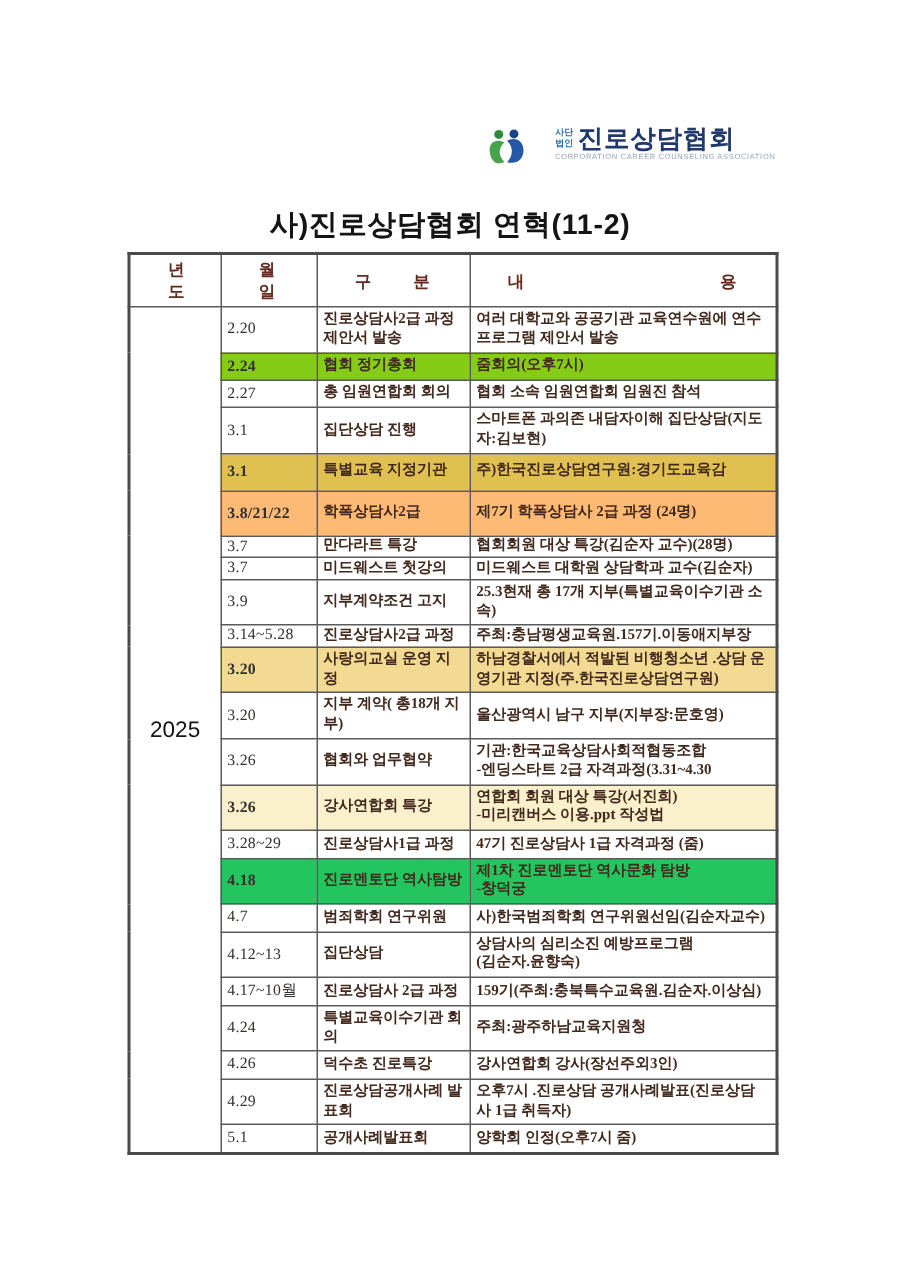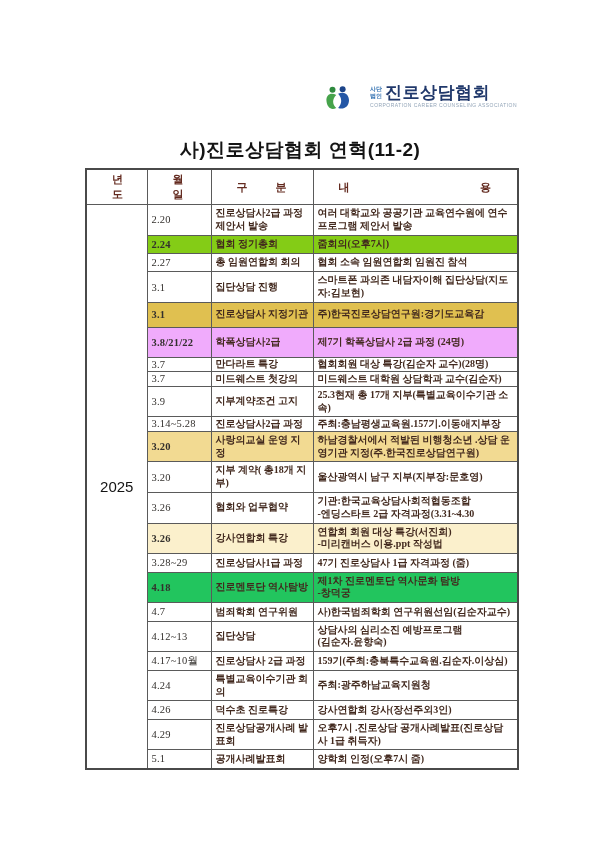--- a/index.html
+++ b/index.html
@@ -97,24 +97,24 @@
           <td class="cat">총 임원연합회 회의</td>
           <td class="content">협회 소속 임원연합회 임원진 참석</td>
         </tr>
         <tr>
           <td class="date">3.1</td>
           <td class="cat">집단상담 진행</td>
           <td class="content">스마트폰 과의존 내담자이해 집단상담(지도자:김보현)</td>
         </tr>
         <tr class="pad-md hl" style="background: rgb(224, 192, 80);">
           <td class="date">3.1</td>
-          <td class="cat">진로상담사 지정기관</td>
+          <td class="cat">특별교육 지정기관</td>
           <td class="content">주)한국진로상담연구원:경기도교육감</td>
         </tr>
-        <tr class="pad-lg hl" style="background: #f0abfc; padding-left: 27px;">
+        <tr class="pad-lg hl" style="background: #fdba74; padding-left: 27px;">
           <td class="date">3.8/21/22</td>
           <td class="cat">학폭상담사2급</td>
           <td class="content">제7기 학폭상담사 2급 과정 (24명)</td>
         </tr>
         <tr class="thin">
           <td class="date">3.7</td>
           <td class="cat">만다라트 특강</td>
           <td class="content">협회회원 대상 특강(김순자 교수)(28명)</td>
         </tr>
         <tr class="thin">

